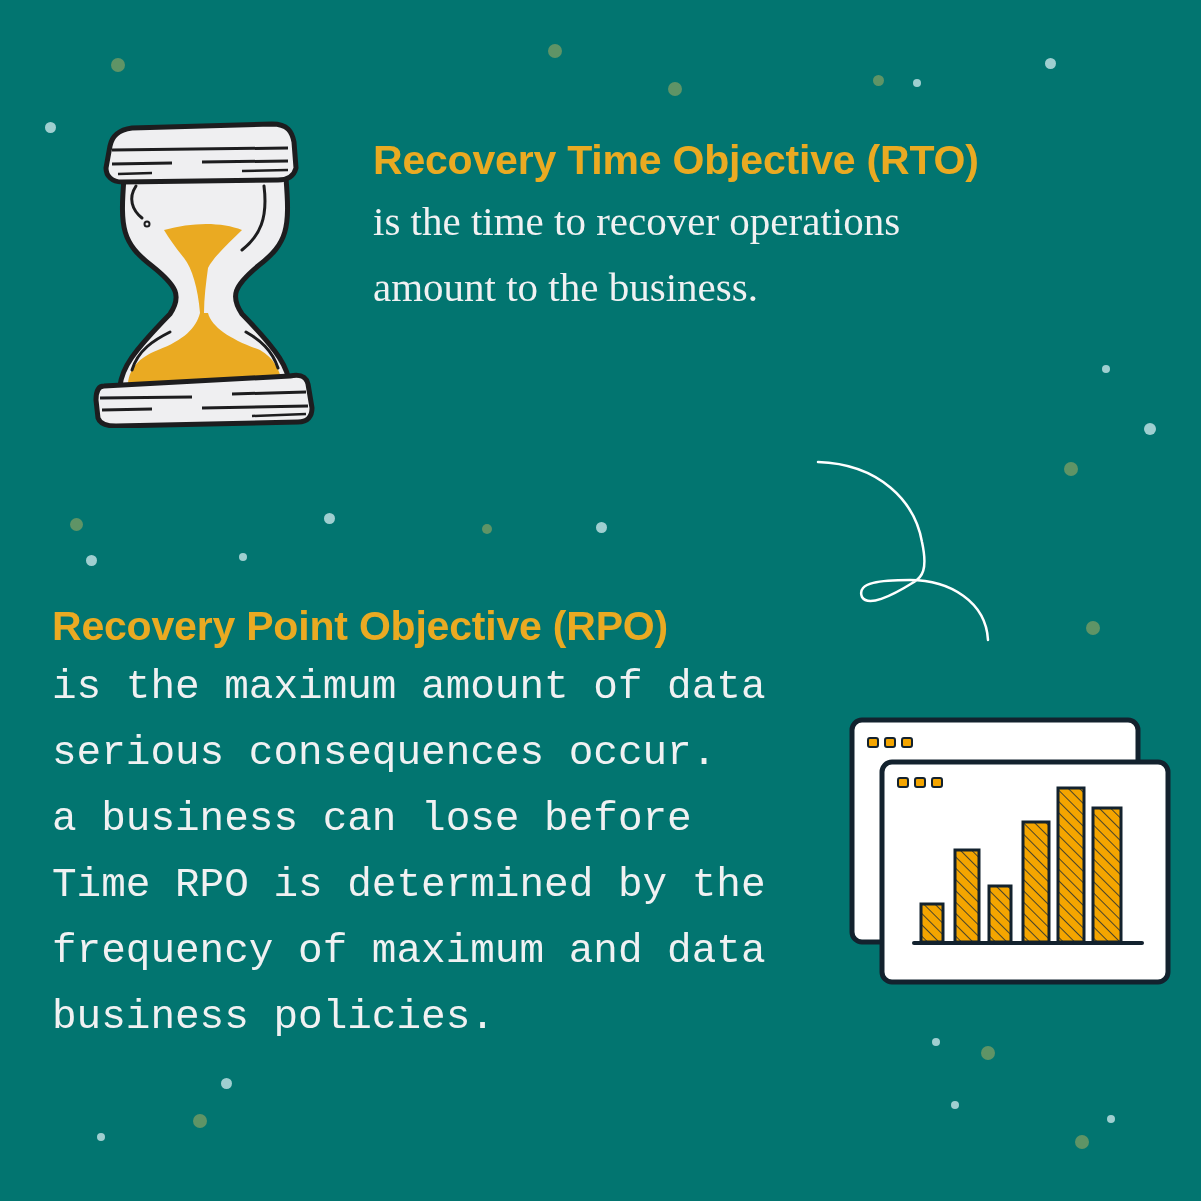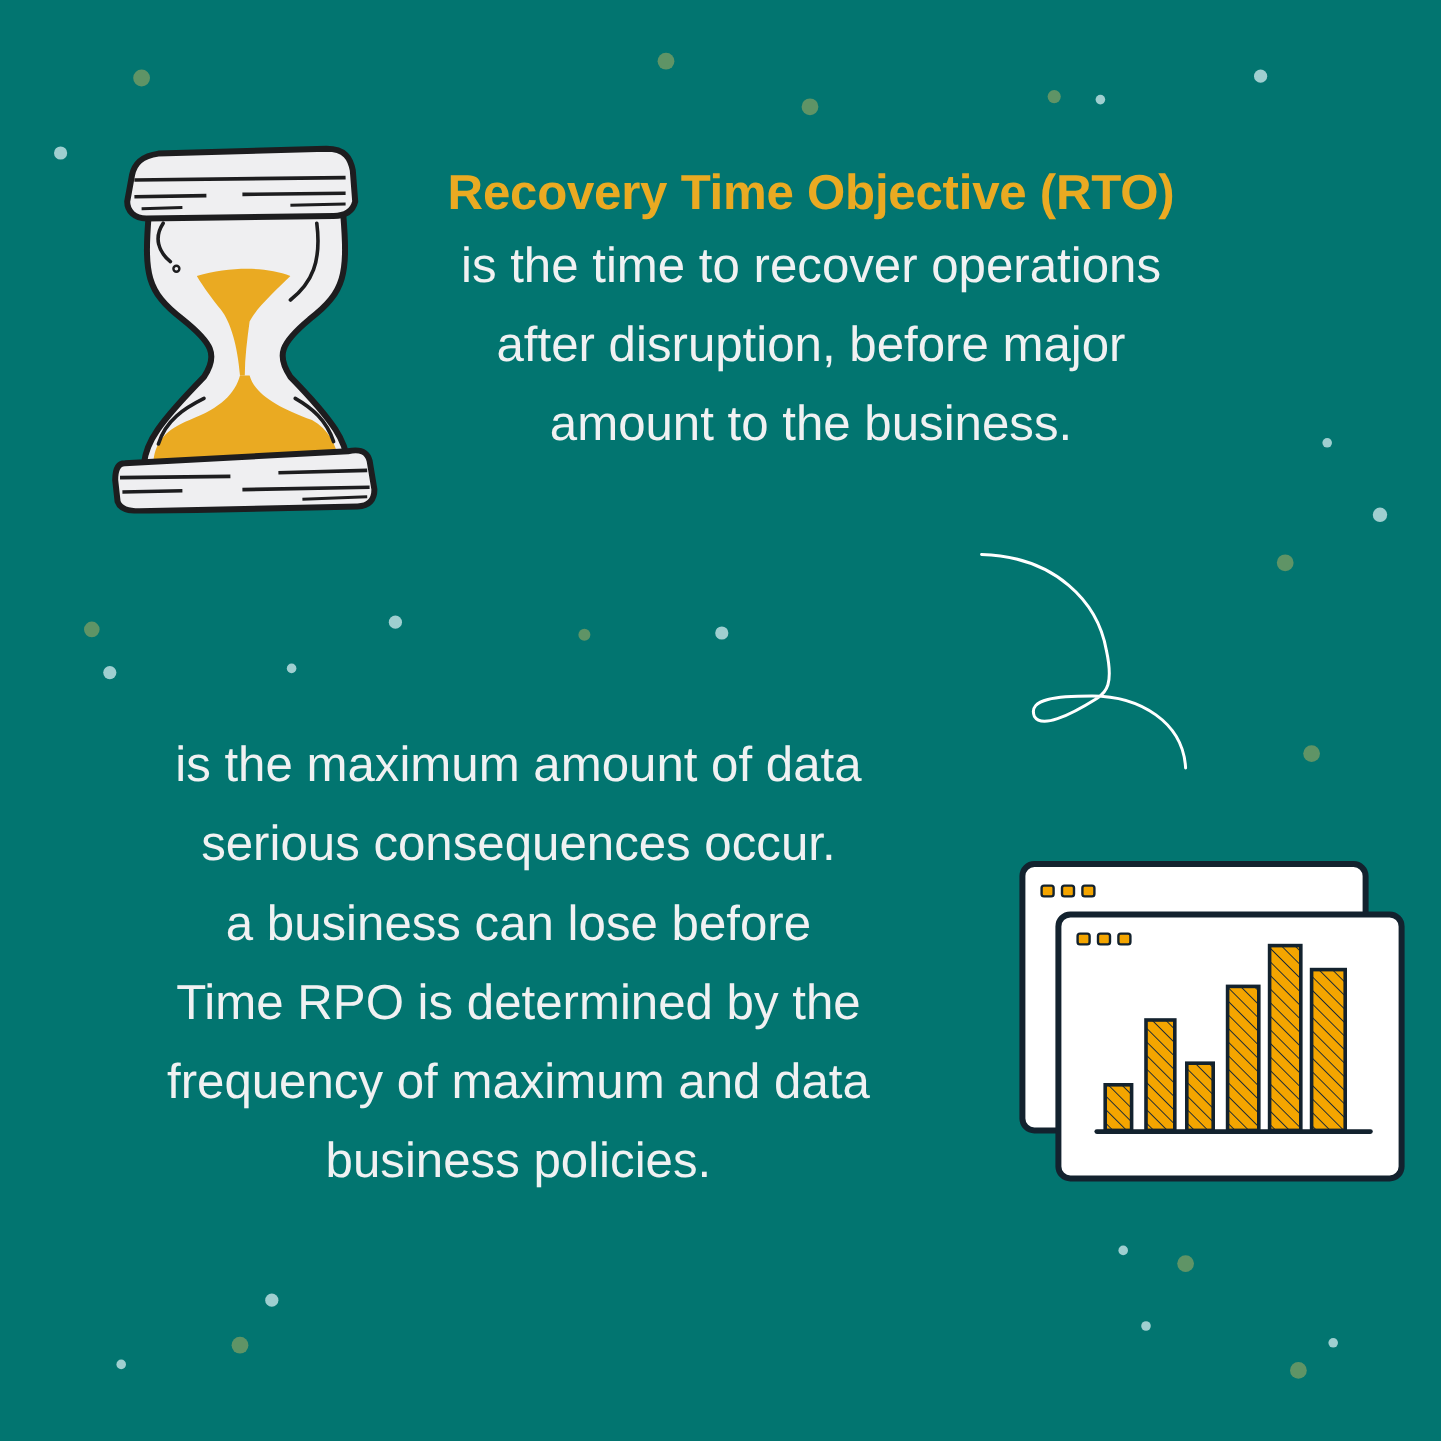--- a/index.html
+++ b/index.html
@@ -13,25 +13,25 @@
     .dot { position: absolute; border-radius: 50%; }
     .dot.green { background: #5f9466; }
     .dot.light { background: #9fcfd0; }
 
     .text-block { position: absolute; color: #f0f1f2; }
     .heading { color: #eaaa22; font-weight: bold; font-size: 41px; line-height: 1.12; letter-spacing: -0.2px; }
     .line { font-size: 41px; line-height: 66px; white-space: nowrap; }
 
     #rto { left: 373px; top: 138px; }
     #rto .heading { margin-bottom: 4px; }
-    #rto .line { text-align: center; }
+    #rto .line { text-align: left; font-family: Liberation Serif, serif; }
 
     #rpo { left: 52px; top: 604px; width: 760px; }
     #rpo .heading { margin-bottom: 4px; }
-    #rpo .line { text-align: center; }
+    #rpo .line { text-align: left; font-family: Liberation Mono, monospace; }
 
     .illus { position: absolute; }
     #hourglass { left: 92px; top: 118px; width: 226px; height: 310px; }
     #charts { left: 844px; top: 712px; width: 330px; height: 276px; }
     #swirl { left: 810px; top: 452px; width: 200px; height: 210px; }
   </style>
 </head>
 <body>
 
 <div class="canvas">
@@ -85,29 +85,29 @@
 
     <path d="M12,268 C6,268 4,274 4,282 L6,300 C8,306 14,308 24,308 L206,304 C216,304 220,298 220,290 L216,266 C214,258 208,256 198,258 Z" fill="#efeff1" stroke="#1d1d1f" stroke-width="5" stroke-linejoin="round"></path>
     <path d="M8,280 L100,279 M140,276 L214,274" stroke="#1d1d1f" stroke-width="3"></path>
     <path d="M10,292 L60,291 M110,290 L216,288" stroke="#1d1d1f" stroke-width="3"></path>
     <path d="M160,298 L214,296" stroke="#1d1d1f" stroke-width="2.5"></path>
   </svg>
 
   <div id="rto" class="text-block">
     <div class="heading">Recovery Time Objective (RTO)</div>
     <div class="line">is the time to recover operations</div>
-    <div class="line">after disruption, before major</div>
     <div class="line">amount to the business.</div>
   </div>
 
   <svg id="swirl" class="illus" viewBox="0 0 200 210">
     <path d="M8,10 C70,12 105,50 112,90 C118,118 112,125 104,130 C80,145 58,155 52,145 C46,130 72,128 100,128 C140,128 176,150 178,188" fill="none" stroke="#ffffff" stroke-width="2.5" stroke-linecap="round"></path>
   </svg>
 
   <div id="rpo" class="text-block">
+    <div class="heading">Recovery Point Objective (RPO)</div>
     <div class="line">is the maximum amount of data</div>
     <div class="line">serious consequences occur.</div>
     <div class="line">a business can lose before</div>
     <div class="line">Time RPO is determined by the</div>
     <div class="line">frequency of maximum and data</div>
     <div class="line">business policies.</div>
   </div>
 
   <svg id="charts" class="illus" viewBox="0 0 330 276">
     <defs>

